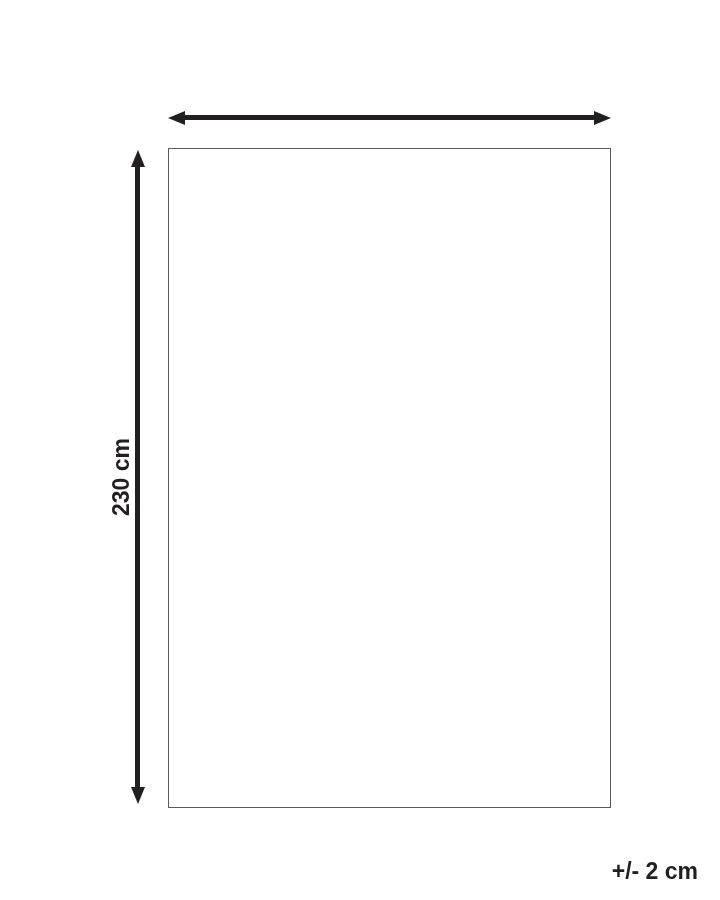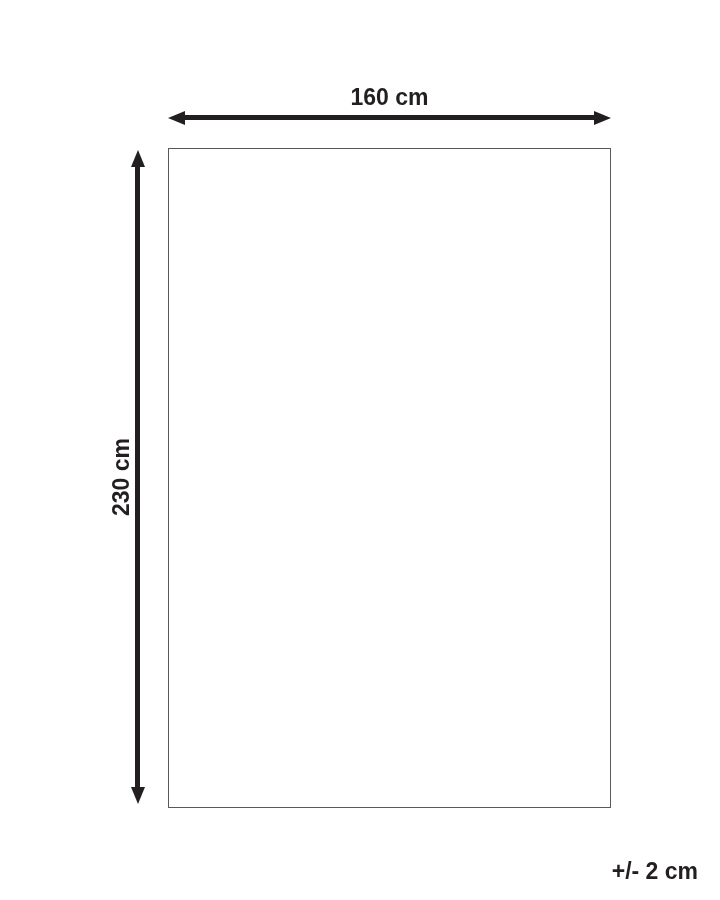--- a/index.html
+++ b/index.html
@@ -96,21 +96,20 @@
     border-right: 7px solid transparent;
   }
   .v-arrow .head-up   { top: 0;    border-bottom: 17px solid var(--arrow); }
   .v-arrow .head-down { bottom: 0; border-top: 17px solid var(--arrow); }
 </style>
 </head>
 <body>
 
 <div class="canvas">
 
-  <div class="dim-label width-label">160 cm</div>
 
   <div class="h-arrow">
     <span class="head-left"></span>
     <span class="shaft"></span>
     <span class="head-right"></span>
   </div>
 
   <div class="dim-label height-label">230 cm</div>
 
   <div class="v-arrow">

